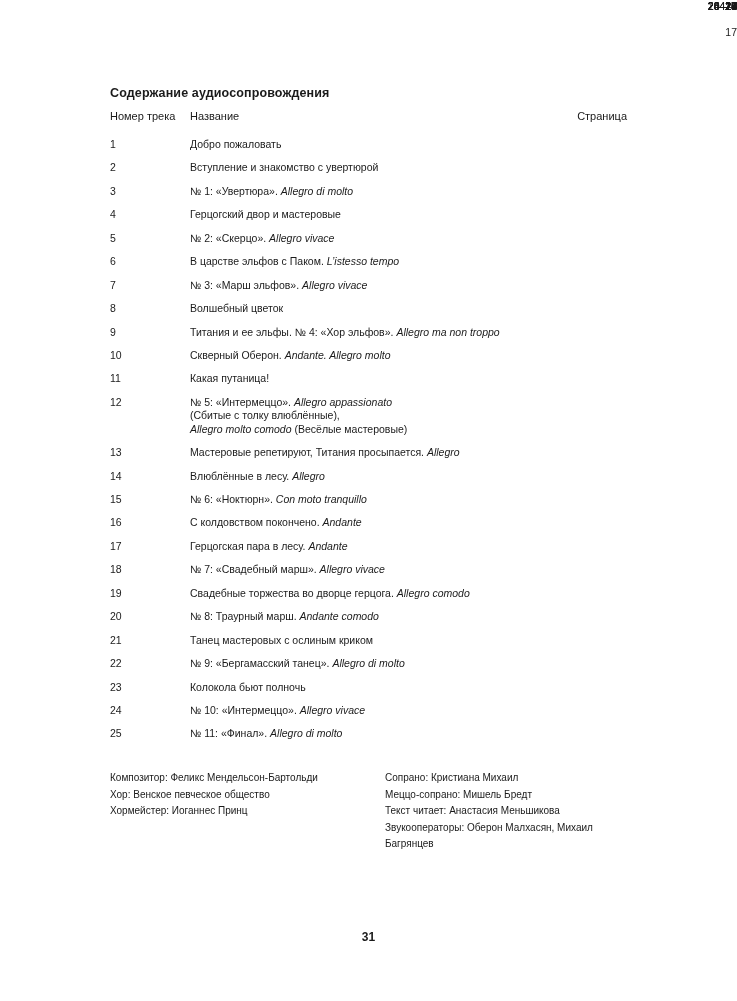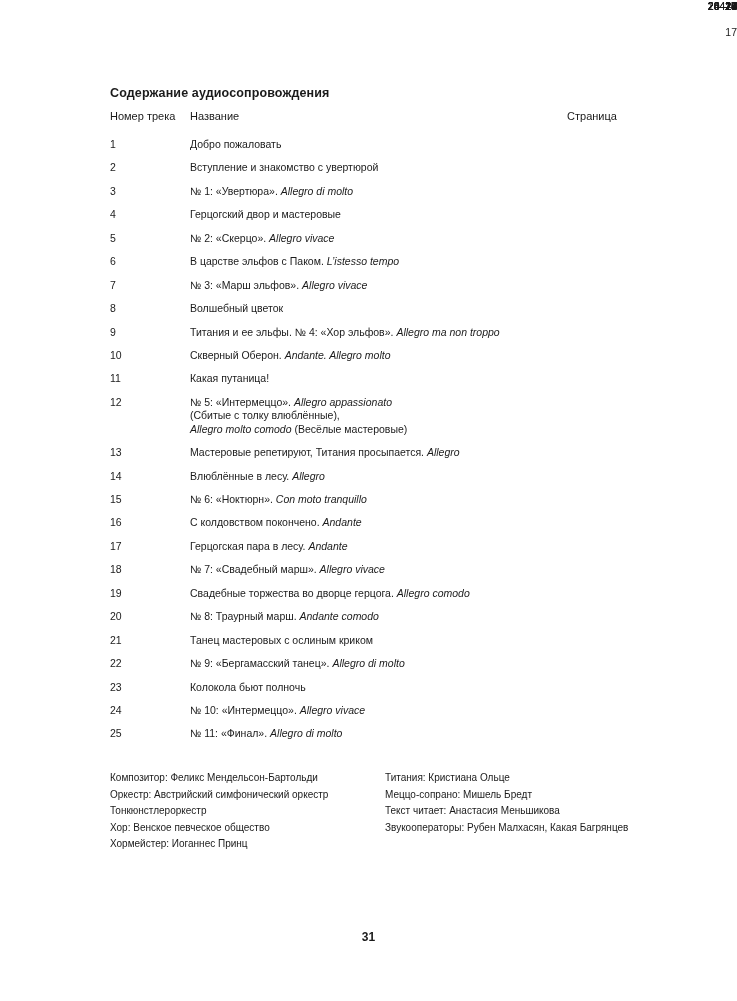--- a/index.html
+++ b/index.html
@@ -38,21 +38,21 @@
   table.toc col.c-title { width: auto; }
   table.toc col.c-page { width: 70px; }
 
   table.toc th {
     font-size: 11px;
     font-weight: normal;
     text-align: left;
     padding: 0 0 16px 0;
     vertical-align: top;
   }
-  table.toc th.page-head { text-align: center; }
+  table.toc th.page-head { text-align: right; }
 
   table.toc td {
     font-size: 10.5px;
     vertical-align: top;
     padding: 0 0 10px 0;
     line-height: 1.28;
   }
   table.toc td.num { text-align: left; }
   table.toc td.page { text-align: right; }
   table.toc tr.tall td { padding-bottom: 10px; }
@@ -226,27 +226,26 @@
           <td class="num">25</td>
           <td class="title">№ 11: «Финал». <i>Allegro di molto</i></td>
           <td class="page">28–29</td>
         </tr>
       </tbody>
   </table>
 
   <div class="credits">
     <div class="col" id="credits-left">
         <div class="line">Композитор: Феликс Мендельсон-Бартольди</div>
-        <div class="line">Оркестр: Австрийский симфонический оркестр Тонкюнстлероркестр</div>
         <div class="line">Хор: Венское певческое общество</div>
         <div class="line">Хормейстер: Иоганнес Принц</div>
       </div>
     <div class="col" id="credits-right">
-        <div class="line">Титания: Кристиана Ольце</div>
+        <div class="line">Сопрано: Кристиана Михаил</div>
         <div class="line">Меццо-сопрано: Мишель Бредт</div>
         <div class="line">Текст читает: Анастасия Меньшикова</div>
-        <div class="line">Звукооператоры: Рубен Малхасян, Какая Багрянцев</div>
+        <div class="line">Звукооператоры: Оберон Малхасян, Михаил Багрянцев</div>
       </div>
   </div>
 
 </div>
 
 <div class="folio">31</div>
 
 </body></html>

